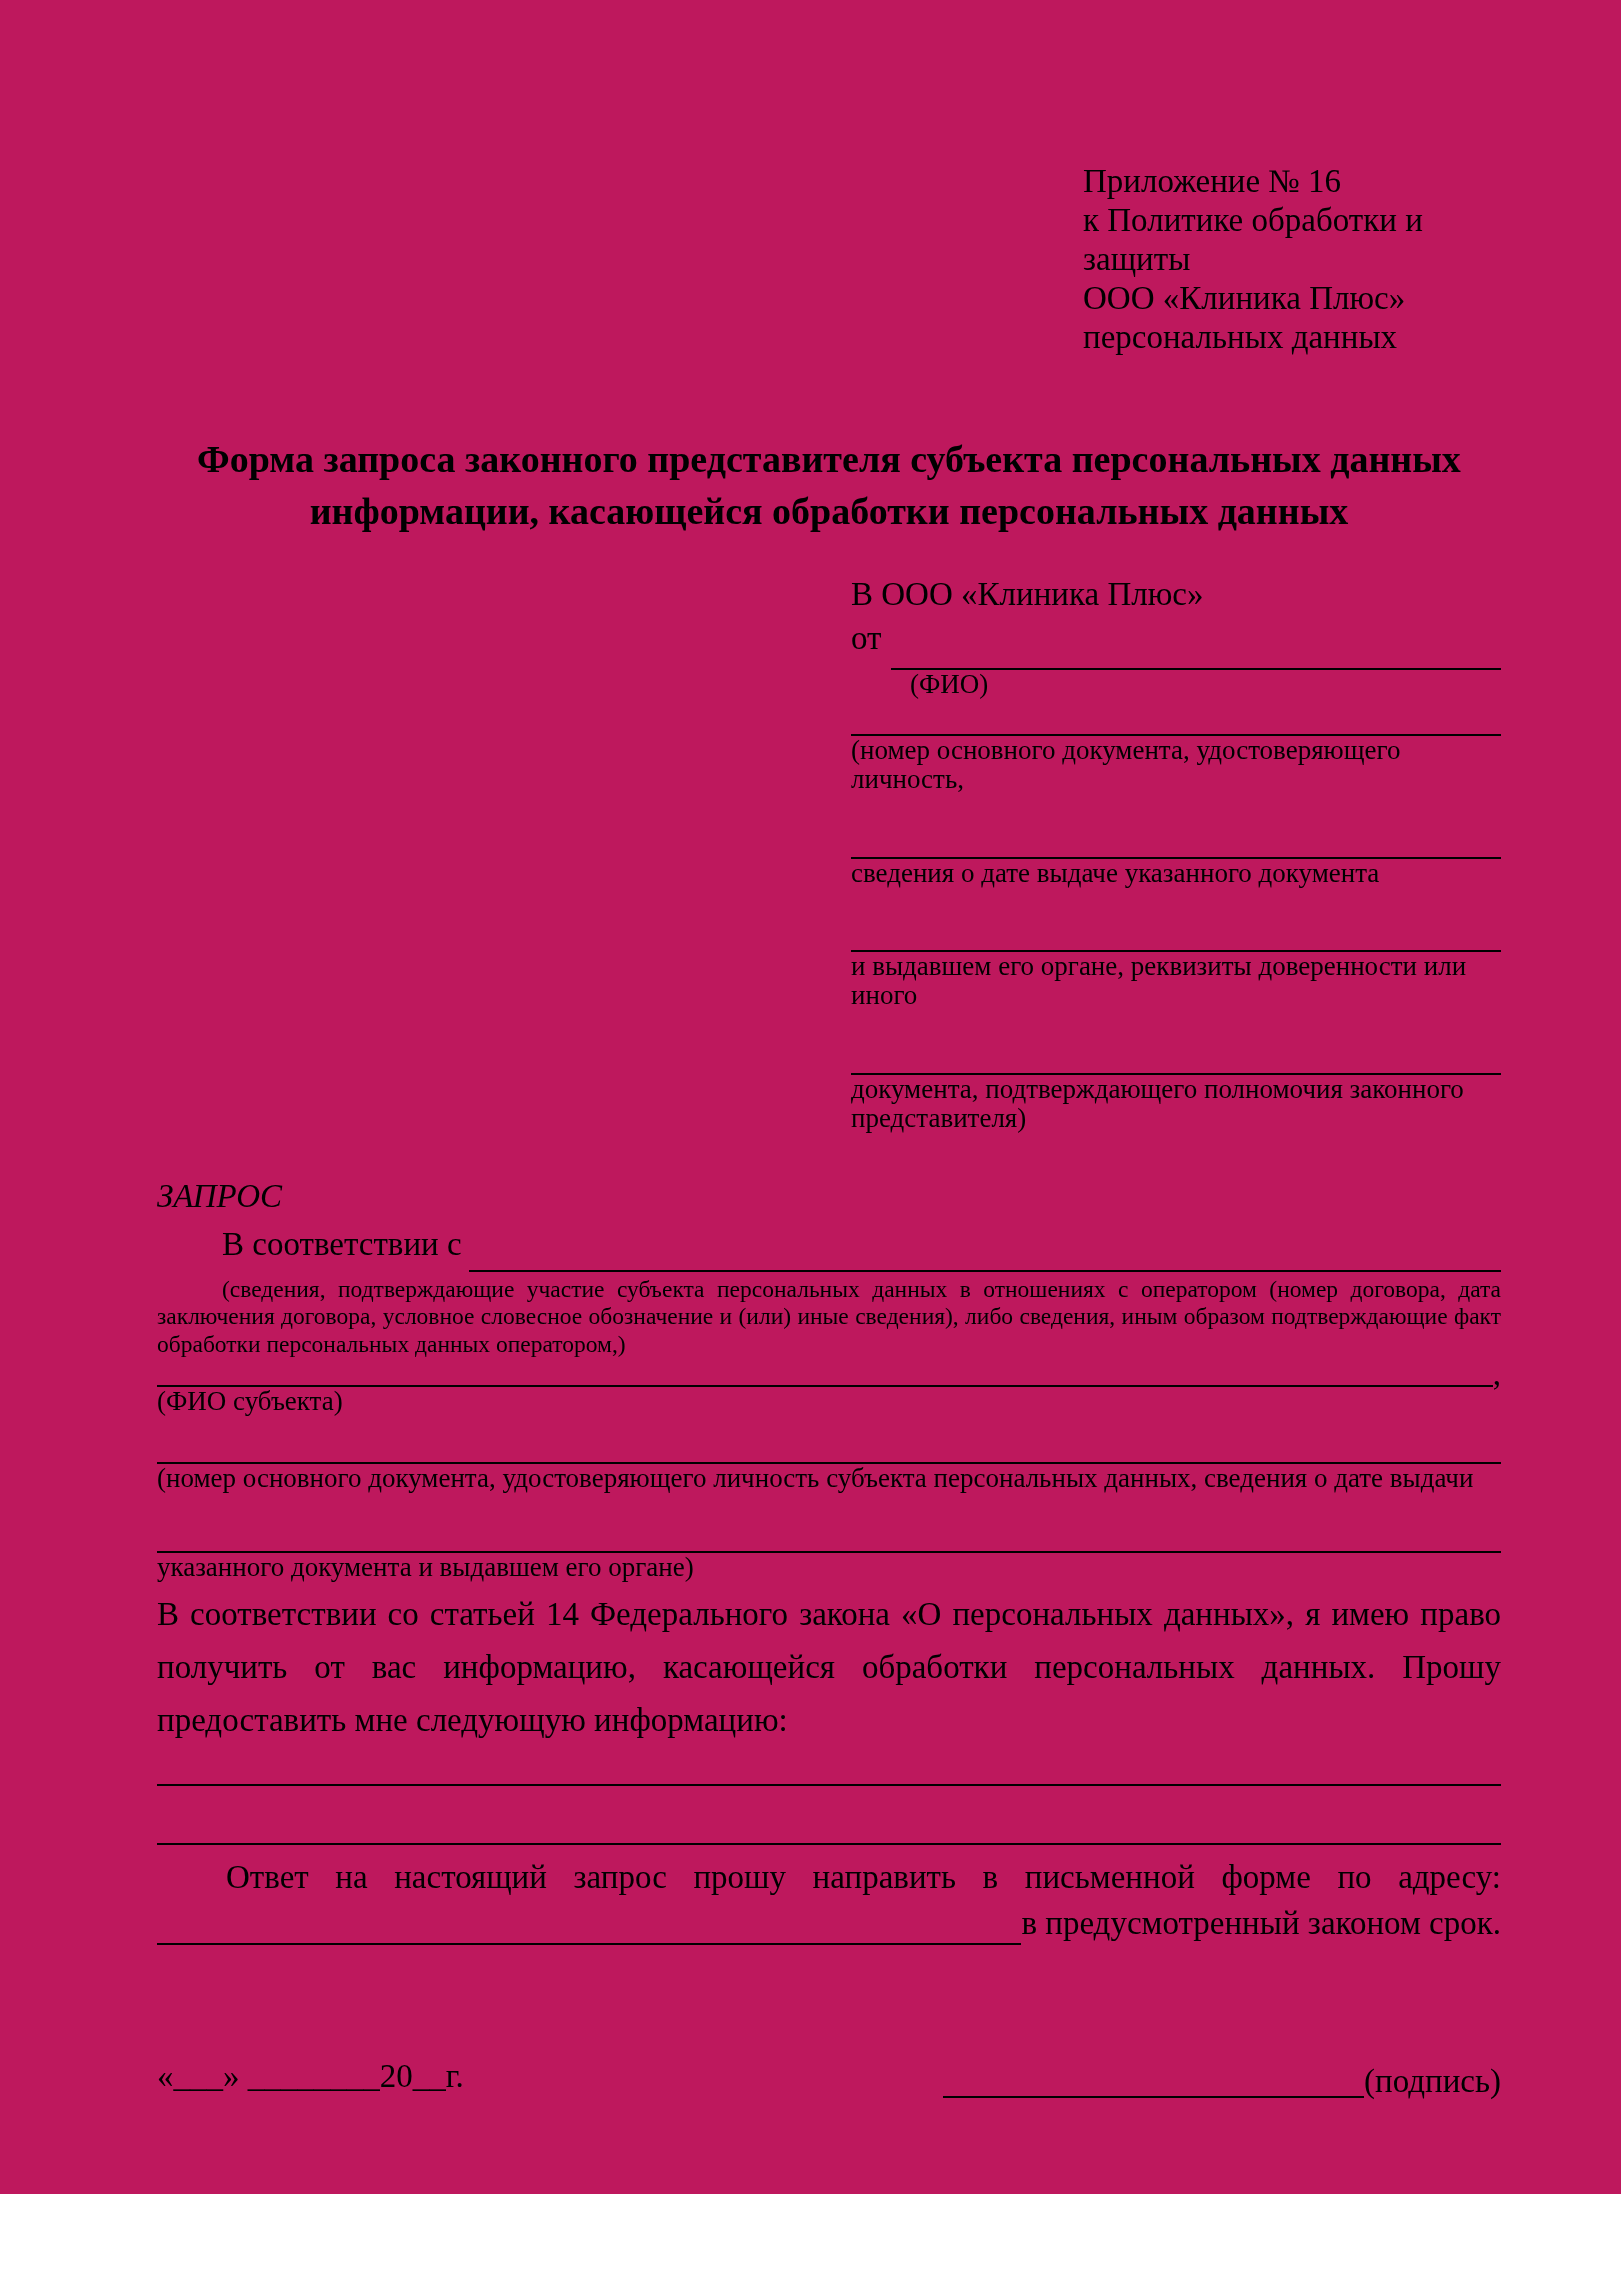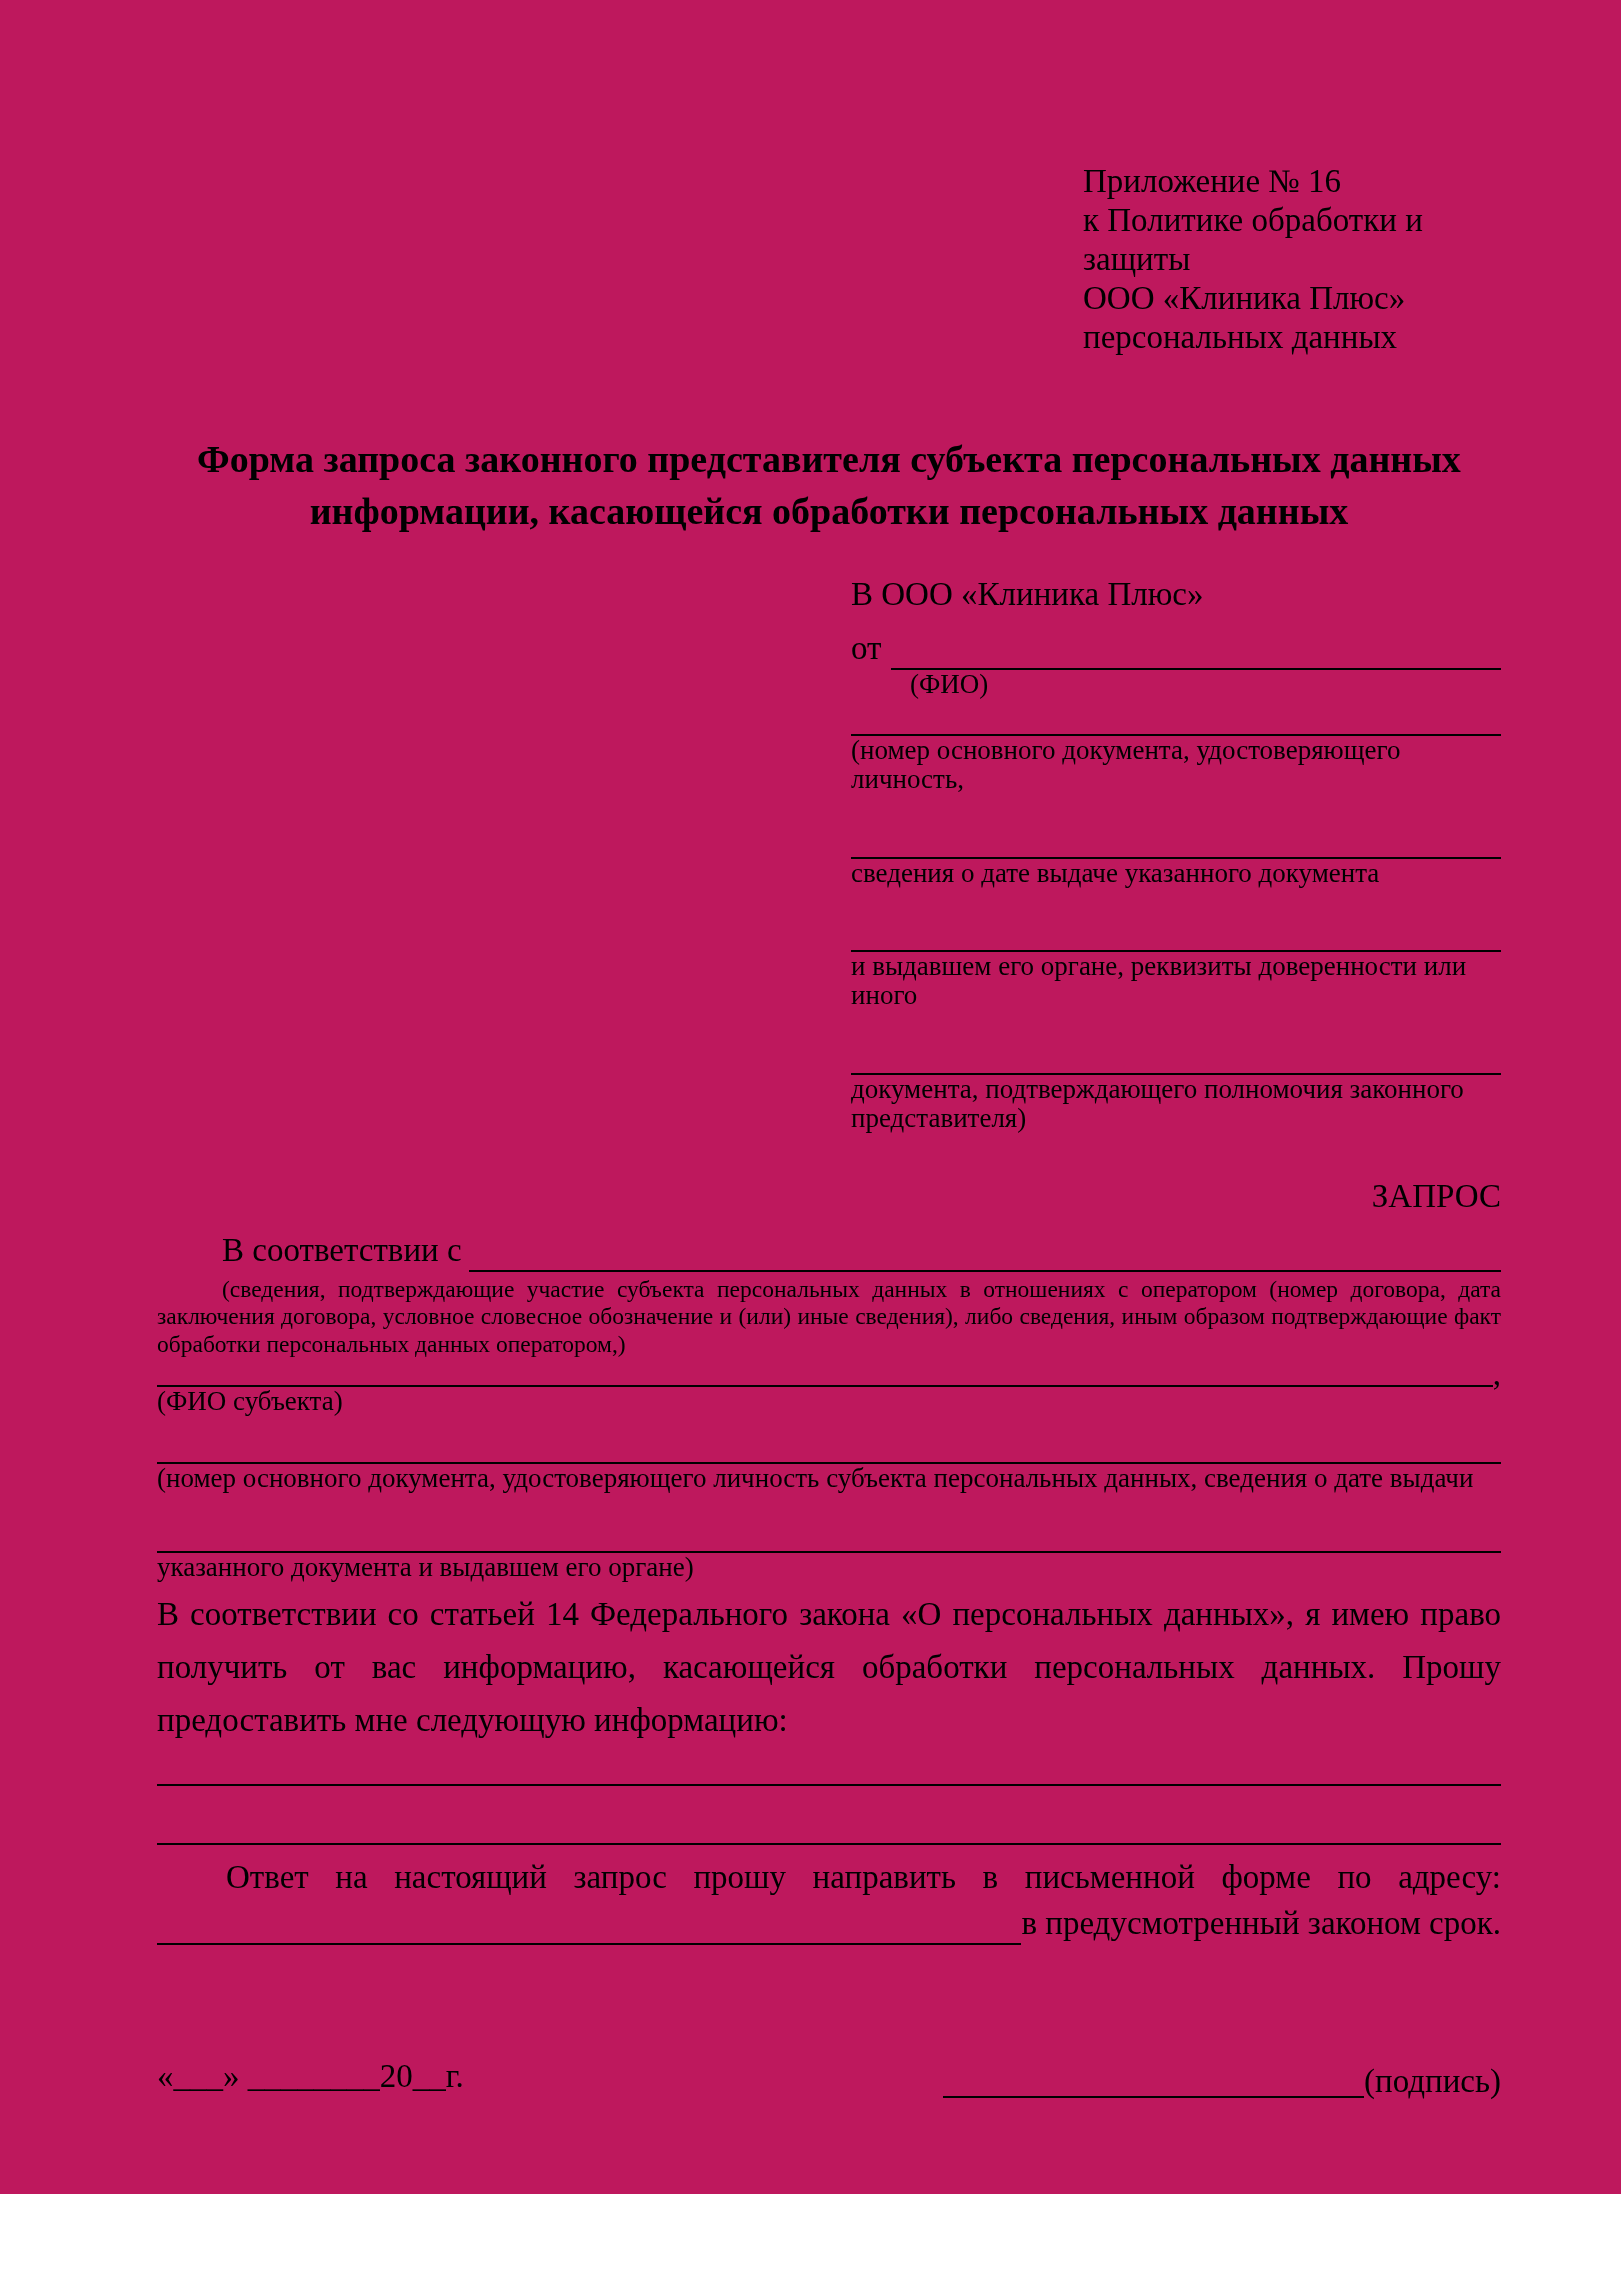--- a/index.html
+++ b/index.html
@@ -10,31 +10,31 @@
     font-family:"Liberation Serif","DejaVu Serif",serif;
     font-size:33px;line-height:1.3;
     box-sizing:border-box;
     padding:162px 120px 0 157px;
     overflow:hidden;
   }
   .hdr{margin-left:926px;font-size:33px;line-height:39px;}
   .title{margin-top:76px;text-align:center;font-weight:bold;font-size:38px;line-height:52px;}
   .addr{margin-left:694px;margin-top:35px;font-size:33px;}
   .addr-org{line-height:45px;}
-  .row{display:flex;align-items:flex-end;}
+  .row{display:flex;}
   .uline{border-bottom:2px solid #000;}
   .fill{flex:1 1 auto;}
   .from-row{height:53px;}
   .from-row .lbl{white-space:nowrap;padding-right:9.8px;}
   .cap{font-size:27px;line-height:29px;text-align:left;}
   .fio-cap{padding-left:59px;}
   .uline-row{height:21.6px;border-bottom:2px solid #000;}
   .addr .uline-row.g1{margin-top:13.7px;}
   .addr .uline-row.g2{margin-top:41px;}
-  .zapros{margin-top:41px;text-align:right;line-height:45px;}
+  .zapros{margin-top:41px;text-align:left;line-height:45px;font-style:italic;}
   .intro-row{margin-top:3.9px;height:49px;padding-left:65px;}
   .intro-row .lbl{white-space:nowrap;padding-right:7.8px;}
   .note{margin-top:3.9px;font-size:23.5px;line-height:27.4px;text-align:justify;text-indent:65px;}
   .para{text-align:justify;line-height:53px;}
   .op-para{margin-top:2px;}
   .subj-row{height:25.5px;margin-top:3.9px;}
   .subj-row .comma{line-height:25.5px;}
   .mid-uline1{margin-top:25.5px;height:19.6px;}
   .mid-uline2{margin-top:39px;height:19.6px;}
   .law-para{margin-top:5.9px;}

